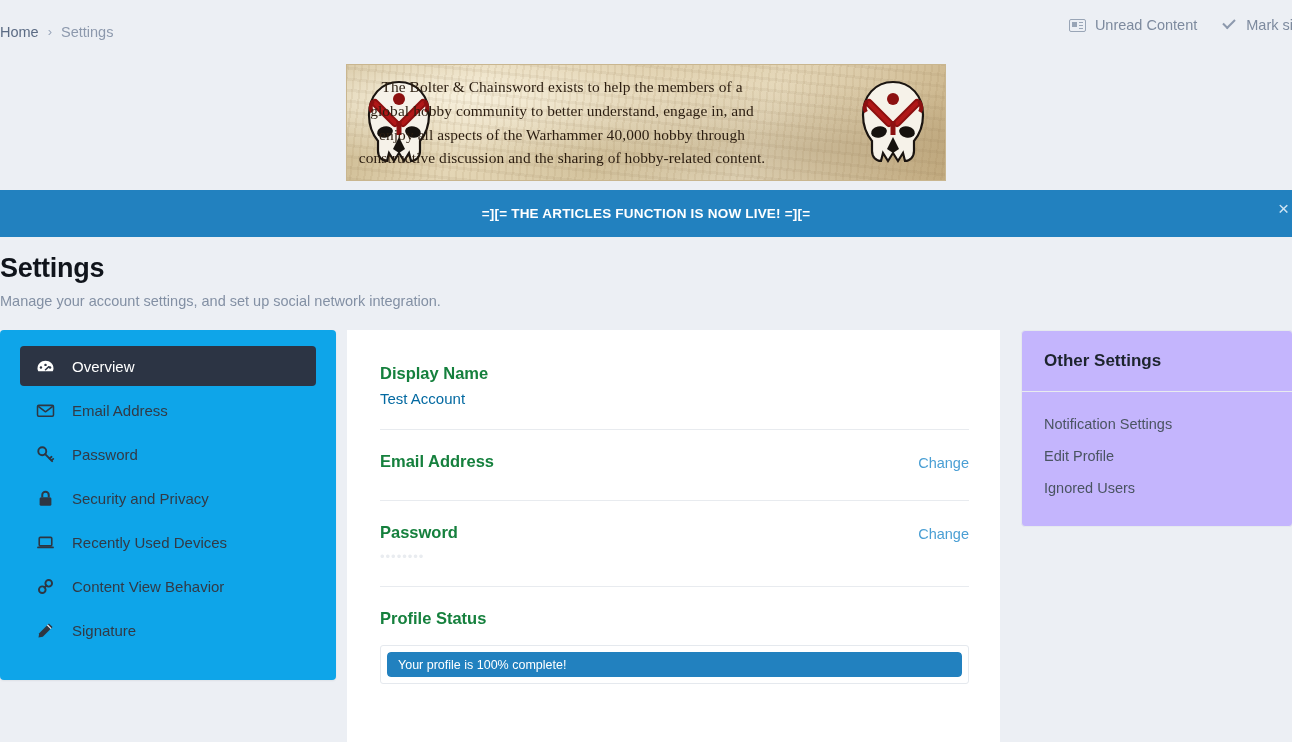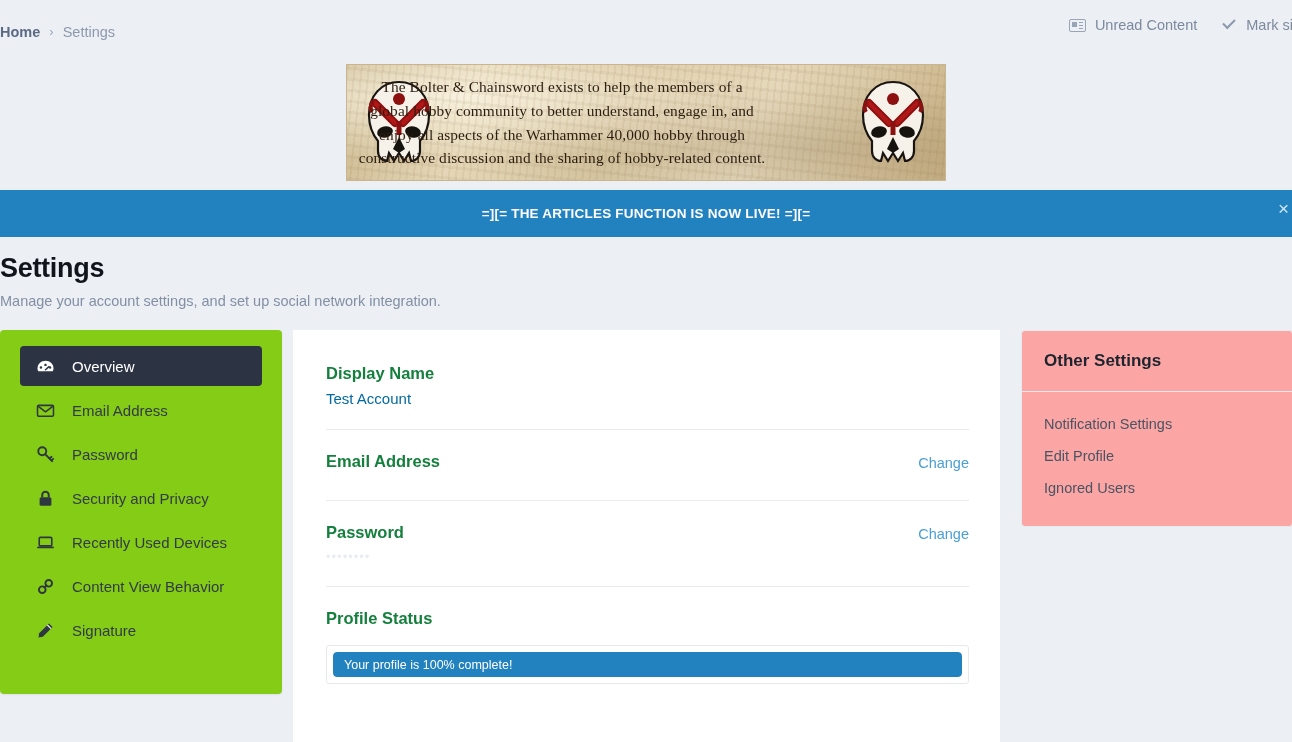--- a/index.html
+++ b/index.html
@@ -22,21 +22,21 @@
     font-size: 14.5px;
     position: relative;
   }
   .breadcrumb {
     display: flex;
     align-items: center;
     gap: 9px;
     padding-left: 0px;
     margin-top: 8px;
   }
-  .crumb-home { color: #5b6b84; font-weight: 700; }
+  .crumb-home { color: #5b6b84; font-weight: 400; }
   .crumb-sep { color: #9aa7bb; font-size: 13px; }
   .crumb-current { color: #8d99ad; }
 
   .topbar-right {
     position: absolute;
     right: -30px;
     top: 17px;
     display: flex;
     align-items: center;
     gap: 24px;
@@ -177,25 +177,25 @@
   
   .layout {
     margin-top: 21px;
     display: flex;
     align-items: flex-start;
     height: 420px;
   }
 
   
   .sidebar {
-    width: 282px;
+    width: 336px;
     flex: none;
-    background: #84cc16;
+    background: #0ea5e9;
     border-radius: 4px;
-    padding: 16px 20px 40px 20px;
+    padding: 16px 20px 26px 20px;
     box-shadow: 0 1px 2px rgba(30,40,60,.07);
   }
   .nav-item {
     display: flex;
     align-items: center;
     gap: 17px;
     height: 40px;
     padding: 0 16px;
     border-radius: 4px;
     font-size: 15px;
@@ -275,21 +275,21 @@
     align-items: center;
     padding-left: 11px;
     color: #fff;
     font-size: 12.5px;
   }
 
   
   .right-panel {
     width: 272px;
     flex: none;
-    background: #fca5a5;
+    background: #c4b5fd;
     border: 1px solid #e5e9ee;
     border-radius: 4px;
     margin-left: 21px;
     margin-right: -1px;
   }
   .rp-head {
     padding: 20px 22px;
     border-bottom: 1px solid #e8ebef;
     font-size: 17px;
     font-weight: bold;

